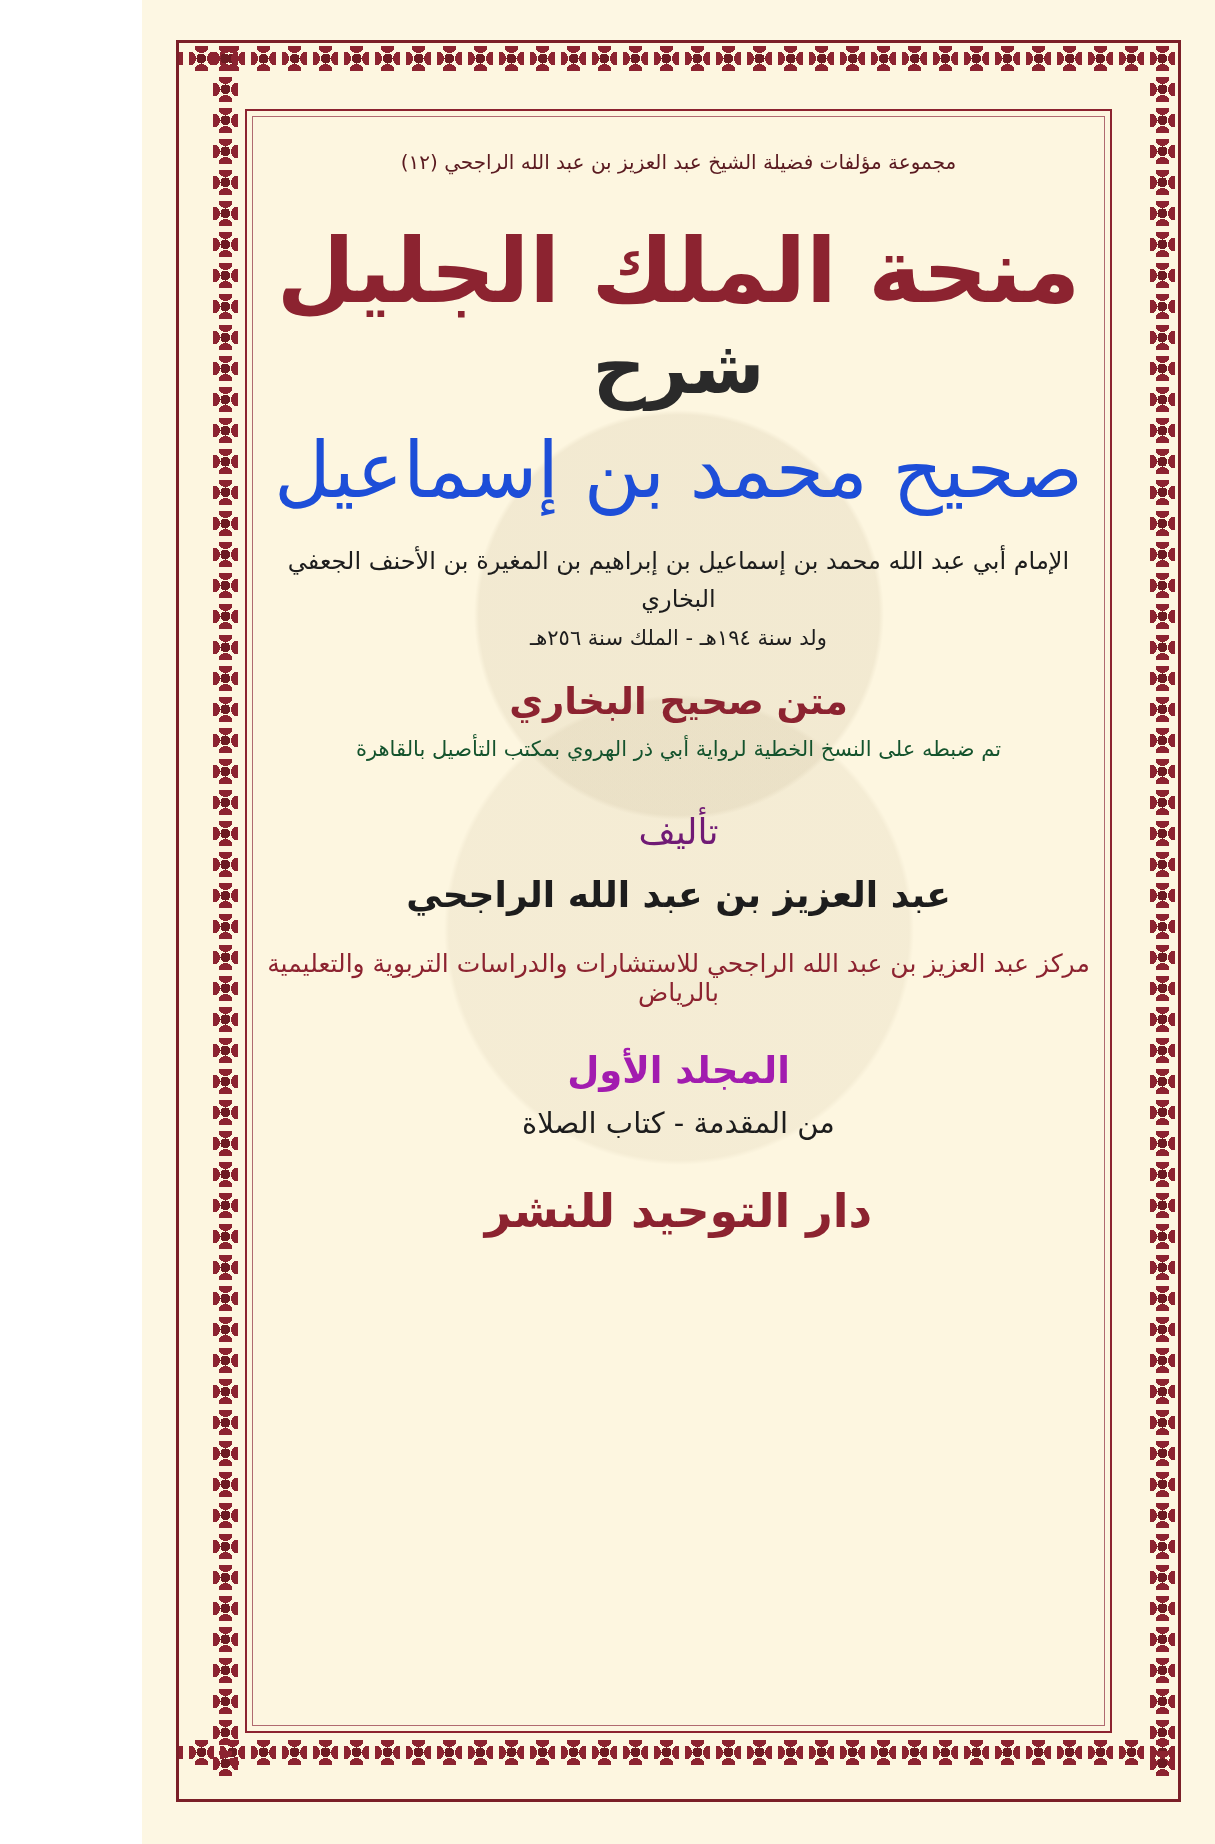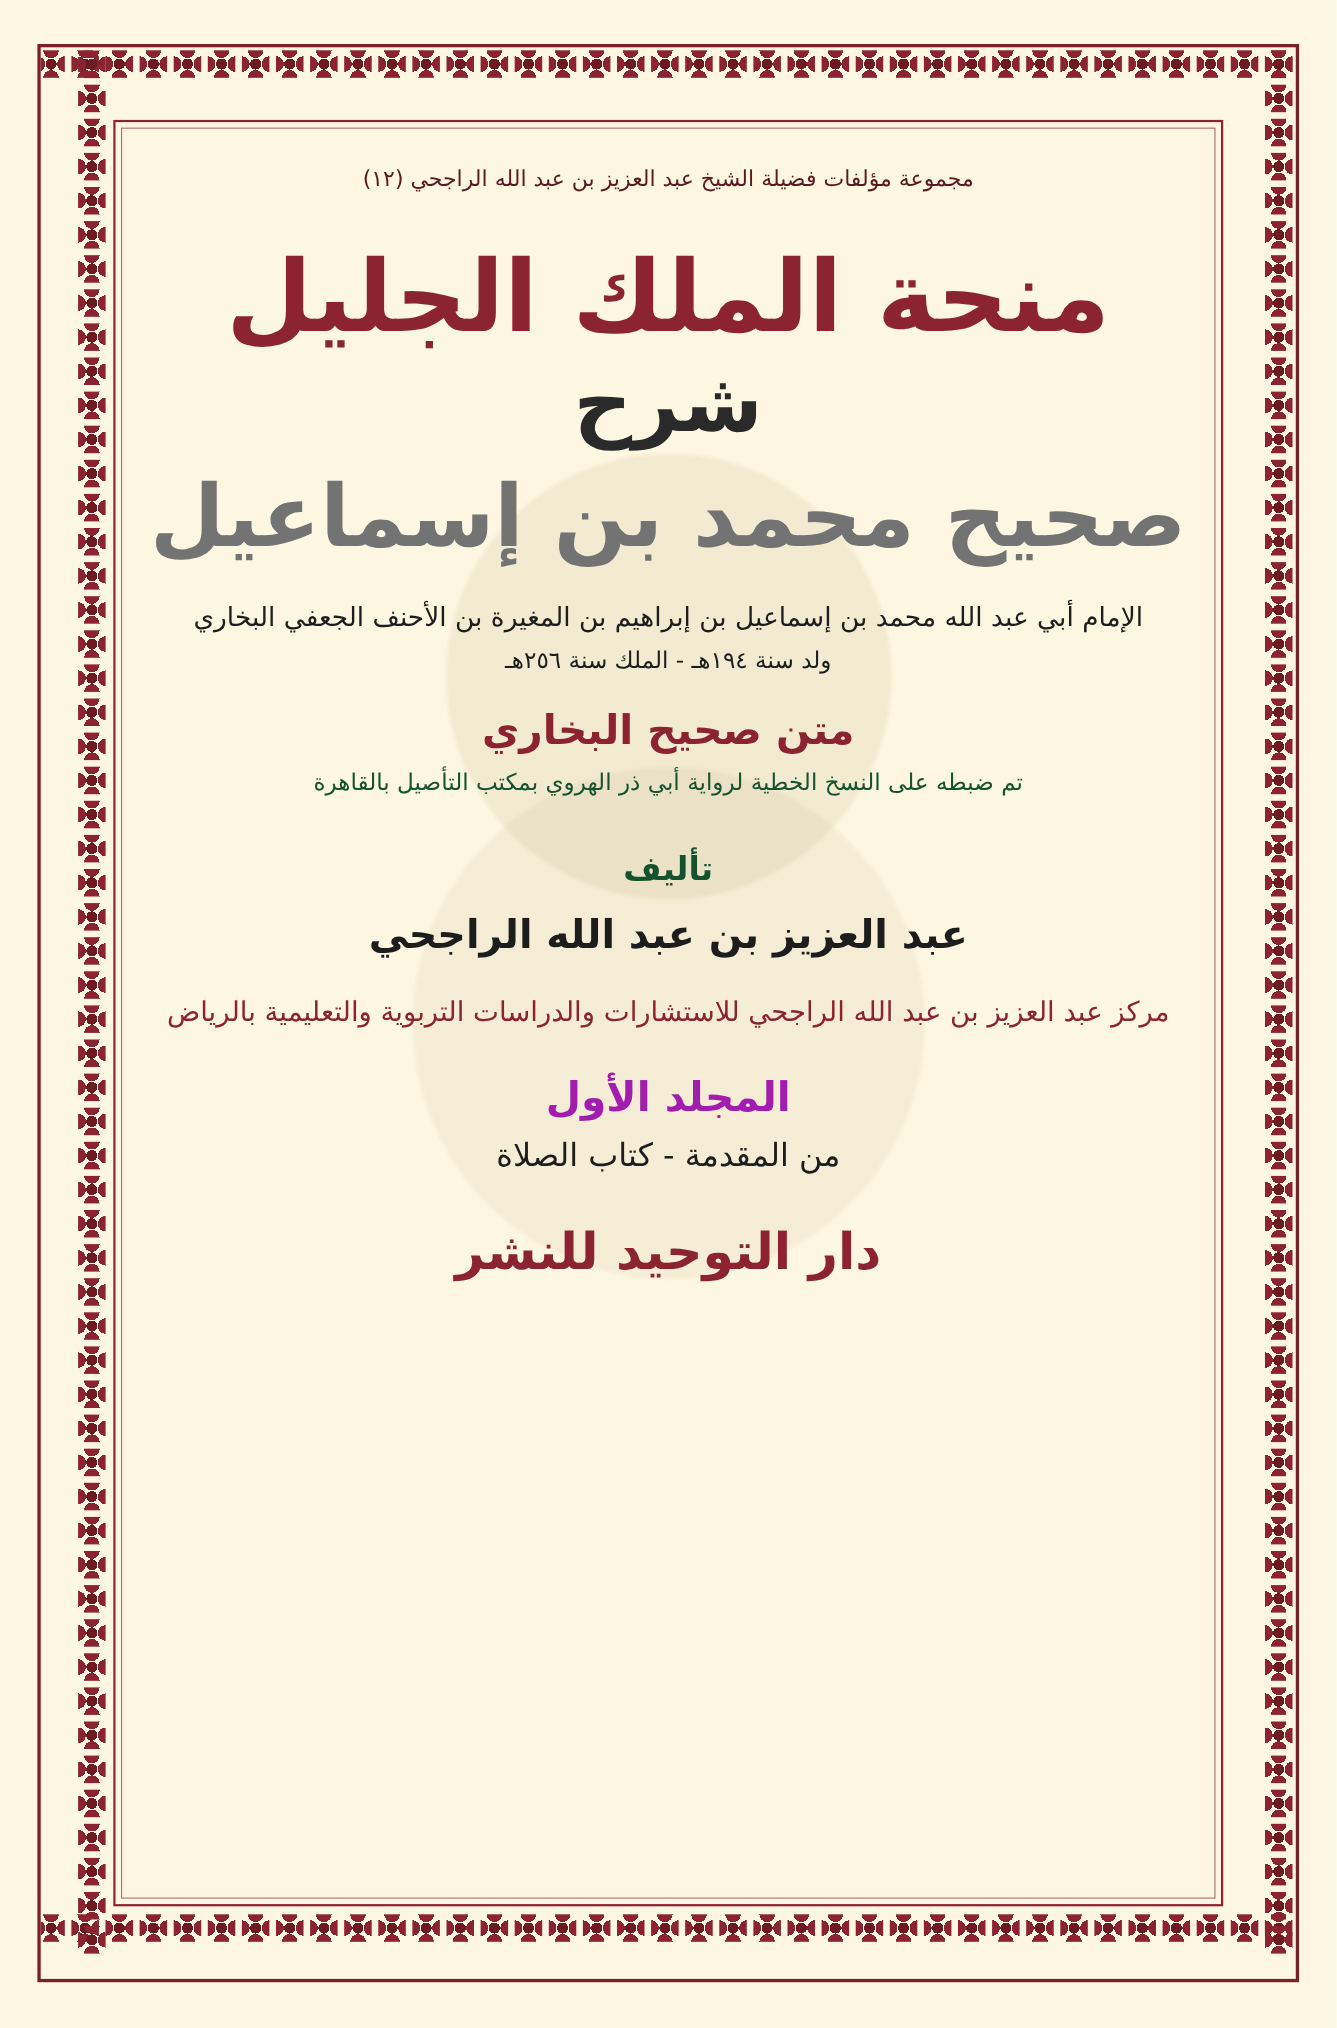--- a/index.html
+++ b/index.html
@@ -10,21 +10,21 @@
   body {
     width: 1215px;
     height: 1844px;
     font-family: "DejaVu Sans", sans-serif;
     overflow: hidden;
   }
 
   
   .page {
     position: relative;
-    width: 1215px;
+    width: 1073px;
     height: 1844px;
     background: #fdf7e3;
     box-sizing: border-box;
   }
 
   
   .outer-frame {
     position: absolute;
     left: 34px;
     top: 40px;
@@ -134,22 +134,22 @@
     margin-top: 4px;
     font-size: 74px;
     font-weight: bold;
     color: #2a2a2a;
     line-height: 1.1;
   }
 
   .book-title {
     margin-top: 18px;
     font-size: 78px;
-    font-weight: bold;
-    color: #737373;
+    font-weight: normal;
+    color: #1d4ed8;
     line-height: 1.15;
     letter-spacing: -1px;
   }
 
   .author-full {
     margin-top: 26px;
     font-size: 24px;
     color: #1d1d1d;
     line-height: 1.6;
   }
@@ -168,23 +168,23 @@
   }
 
   .matn-note {
     margin-top: 14px;
     font-size: 21px;
     color: #14532d;
   }
 
   .taleef {
     margin-top: 50px;
-    font-size: 30px;
-    font-weight: bold;
-    color: #14532d;
+    font-size: 36px;
+    font-weight: normal;
+    color: #701a75;
   }
 
   .author-name {
     margin-top: 22px;
     font-size: 36px;
     font-weight: bold;
     color: #1d1d1d;
     letter-spacing: 1px;
   }
 

